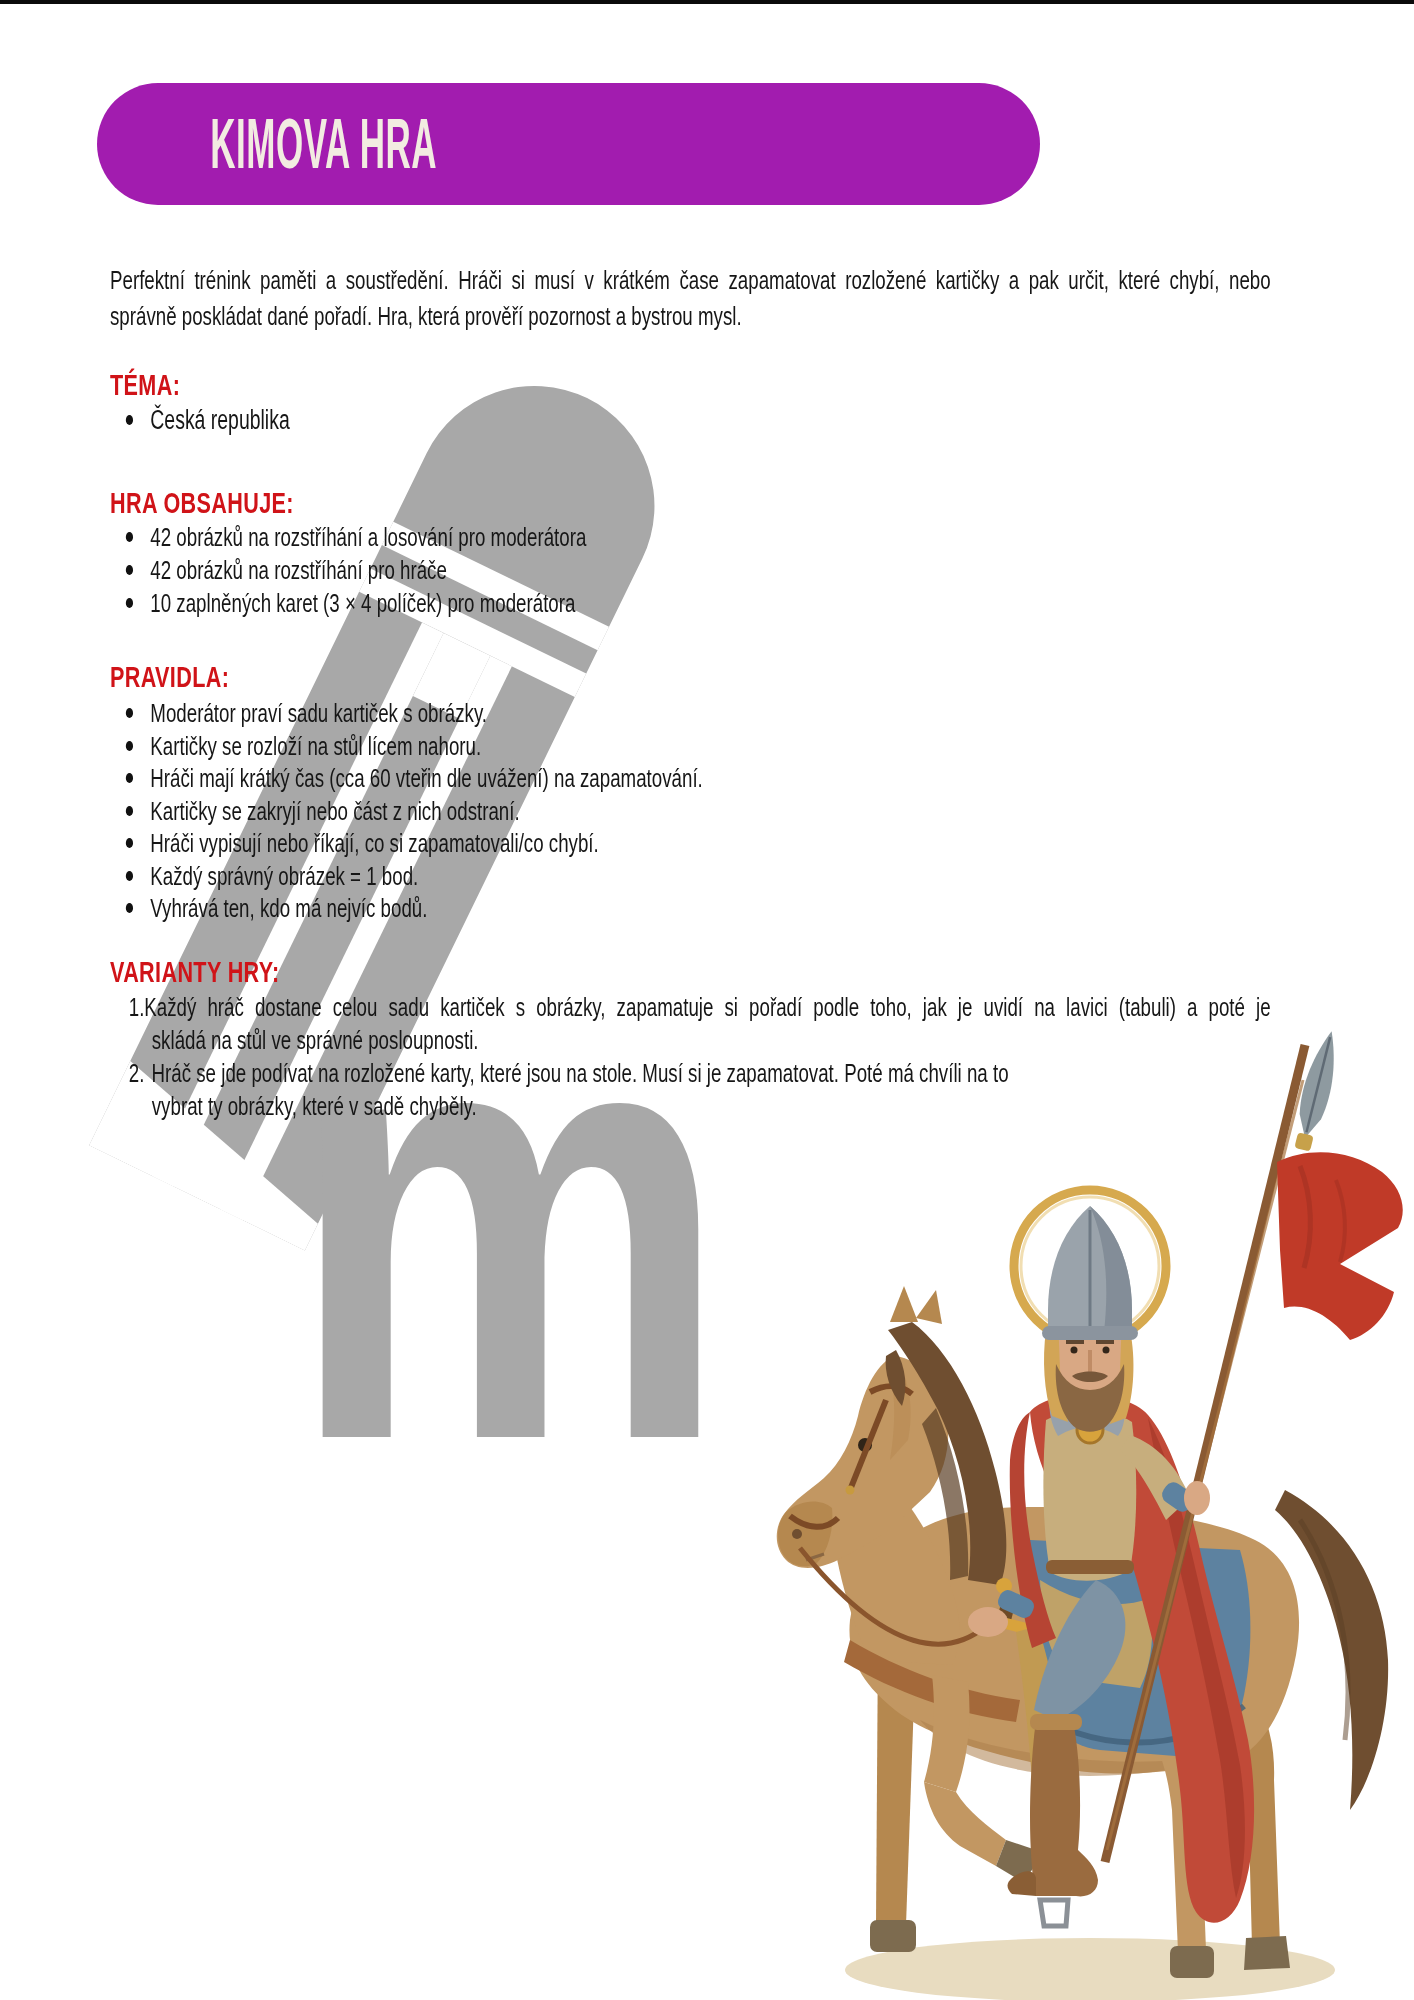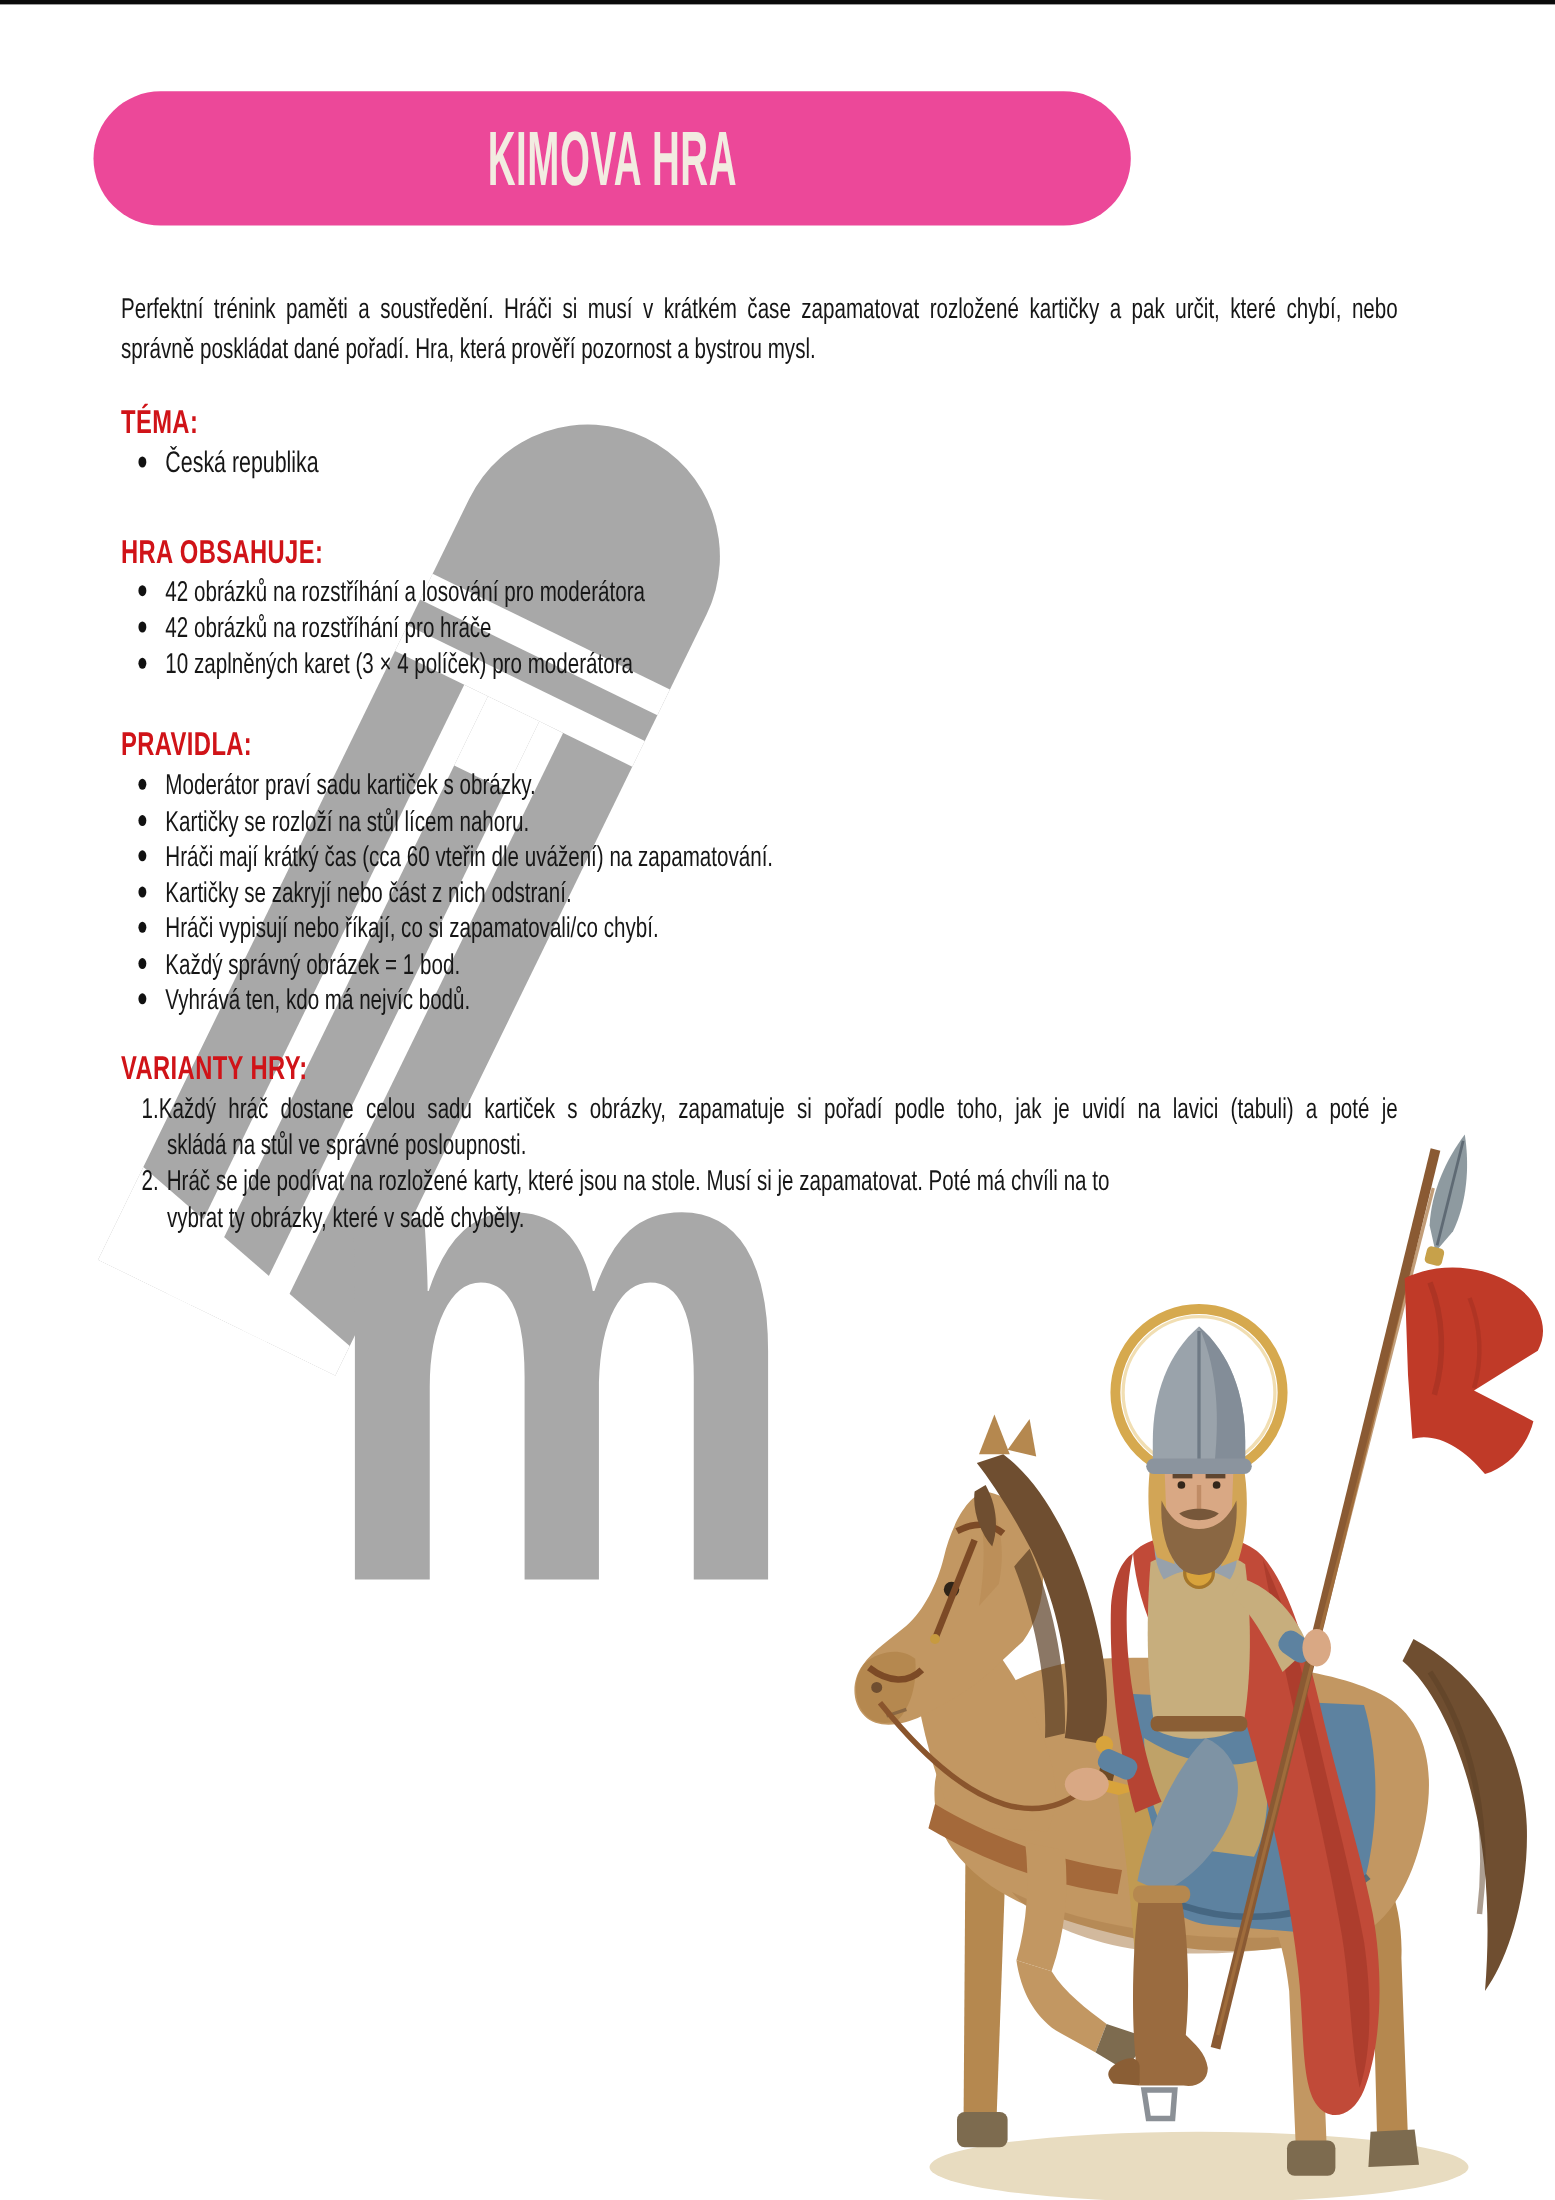--- a/index.html
+++ b/index.html
@@ -7,22 +7,22 @@
         font-family:"Liberation Sans","DejaVu Sans",sans-serif;color:#161616;}
   .top-edge{position:absolute;left:0;top:0;width:100%;height:4px;background:#0a0a0a;z-index:5;}
 
   
   .watermark-layer{position:absolute;inset:0;z-index:1;}
   .pencil{position:absolute;left:402px;top:380px;transform:rotate(26deg);transform-origin:150px 90px;}
   .wm-m{position:absolute;left:288px;top:912px;font-size:620px;line-height:1;font-weight:bold;
         color:#a8a8a8;transform:scaleX(0.8);transform-origin:0 0;}
 
   
-  .banner{position:absolute;left:85px;top:83px;width:943px;height:122px;background:#ec4899;
-          border-radius:62px;display:flex;align-items:center;justify-content:center;z-index:4;}
+  .banner{position:absolute;left:97px;top:83px;width:943px;height:122px;background:#a21caf;
+          border-radius:62px;display:flex;align-items:center;justify-content:flex-start;z-index:4;}
   .banner-title{font-size:70px;font-weight:bold;color:#f2ece1;transform:scaleX(0.5);
                 white-space:nowrap;letter-spacing:1px;}
 
   
   .content{position:absolute;left:110px;top:0;width:1612px;transform:scaleX(0.72);
            transform-origin:0 0;z-index:3;}
   .intro{margin:262px 0 0 0;font-size:26px;line-height:36px;}
   .line{display:block;}
   .just{text-align:justify;text-align-last:justify;}
   h2{margin:0;color:#d01318;font-size:30px;line-height:30px;font-weight:bold;letter-spacing:.5px;}

